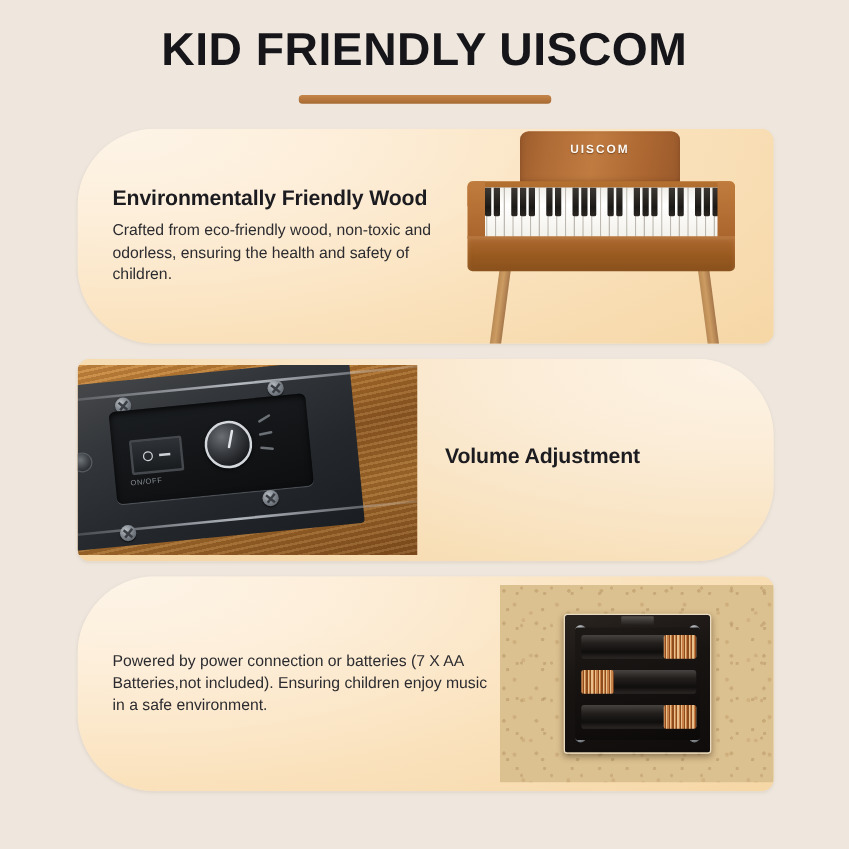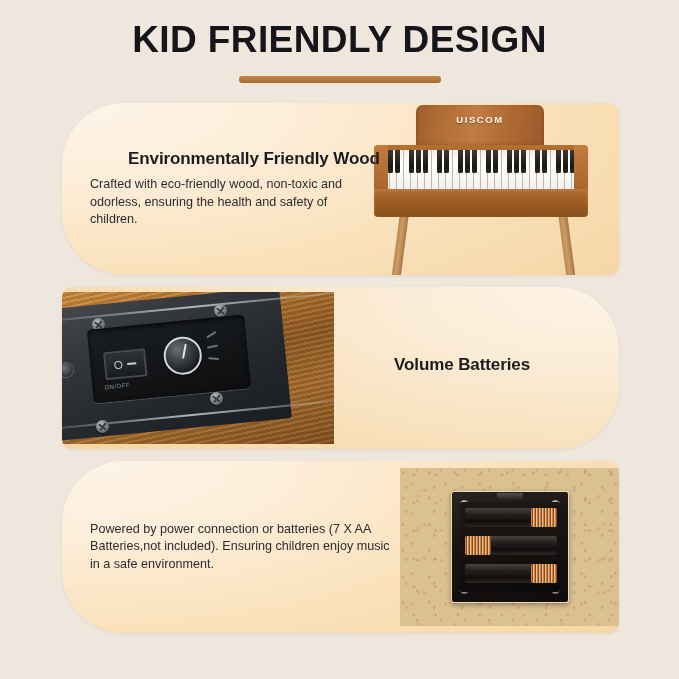--- a/index.html
+++ b/index.html
@@ -74,21 +74,20 @@
   .pane-2 { width: 285px; padding: 0 20px 0 22px; }
   .pane-3 { width: 338px; padding: 0 6px 0 28px; }
 
   .card-heading {
     font-size: 17px;
     font-weight: bold;
     color: #1c1c20;
     letter-spacing: -0.1px;
     margin-bottom: 7px;
     white-space: nowrap;
-    margin-left: 38px;
   }
   .card-body {
     font-size: 12.6px;
     line-height: 17.4px;
     color: #2c2c30;
   }
 
   
   .grad-bg {
     position: absolute;
@@ -332,32 +331,32 @@
   }
   .tscrew::after {
     content:""; position:absolute; left:50%; top:1.5px; width:1.2px; height:6px;
     margin-left:-.6px; background:#3c4044; transform: rotate(40deg);
   }
 </style>
 </head>
 <body>
 
 <div class="header">
-  <div class="page-title">KID FRIENDLY DESIGN</div>
+  <div class="page-title">KID FRIENDLY UISCOM</div>
   <div class="title-rule"></div>
 </div>
 
 <div class="cards">
 
   <div class="card card-1">
     <div class="grad-bg grad-l"></div>
     <div class="card-inner">
       <div class="text-pane pane-1">
         <div class="card-heading">Environmentally Friendly Wood</div>
-        <div class="card-body">Crafted with eco-friendly wood, non-toxic and odorless, ensuring the health and safety of children.</div>
+        <div class="card-body">Crafted from eco-friendly wood, non-toxic and odorless, ensuring the health and safety of children.</div>
       </div>
 
       <div class="img-pane">
         <div class="piano-wrap">
           <div class="leg leg-l"></div>
           <div class="leg leg-r"></div>
           <div class="piano-stand">
             <div class="brand">UISCOM</div>
           </div>
           <div class="piano-body"></div>
@@ -420,21 +419,21 @@
           <div class="apron"></div>
         </div>
       </div>
     </div>
   </div>
 
   <div class="card card-2">
     <div class="grad-bg grad-r"></div>
     <div class="card-inner reverse">
       <div class="text-pane pane-2">
-        <div class="card-heading">Volume Batteries</div>
+        <div class="card-heading">Volume Adjustment</div>
       </div>
 
       <div class="img-pane">
         <div class="panel-photo">
           <div class="wood-grain"></div>
           <div class="black-face"></div>
           <div class="stripe stripe-a"></div>
           <div class="stripe stripe-b"></div>
           <div class="jack"></div>
           <div class="screw" style="left:30px; top:26px;"></div>

